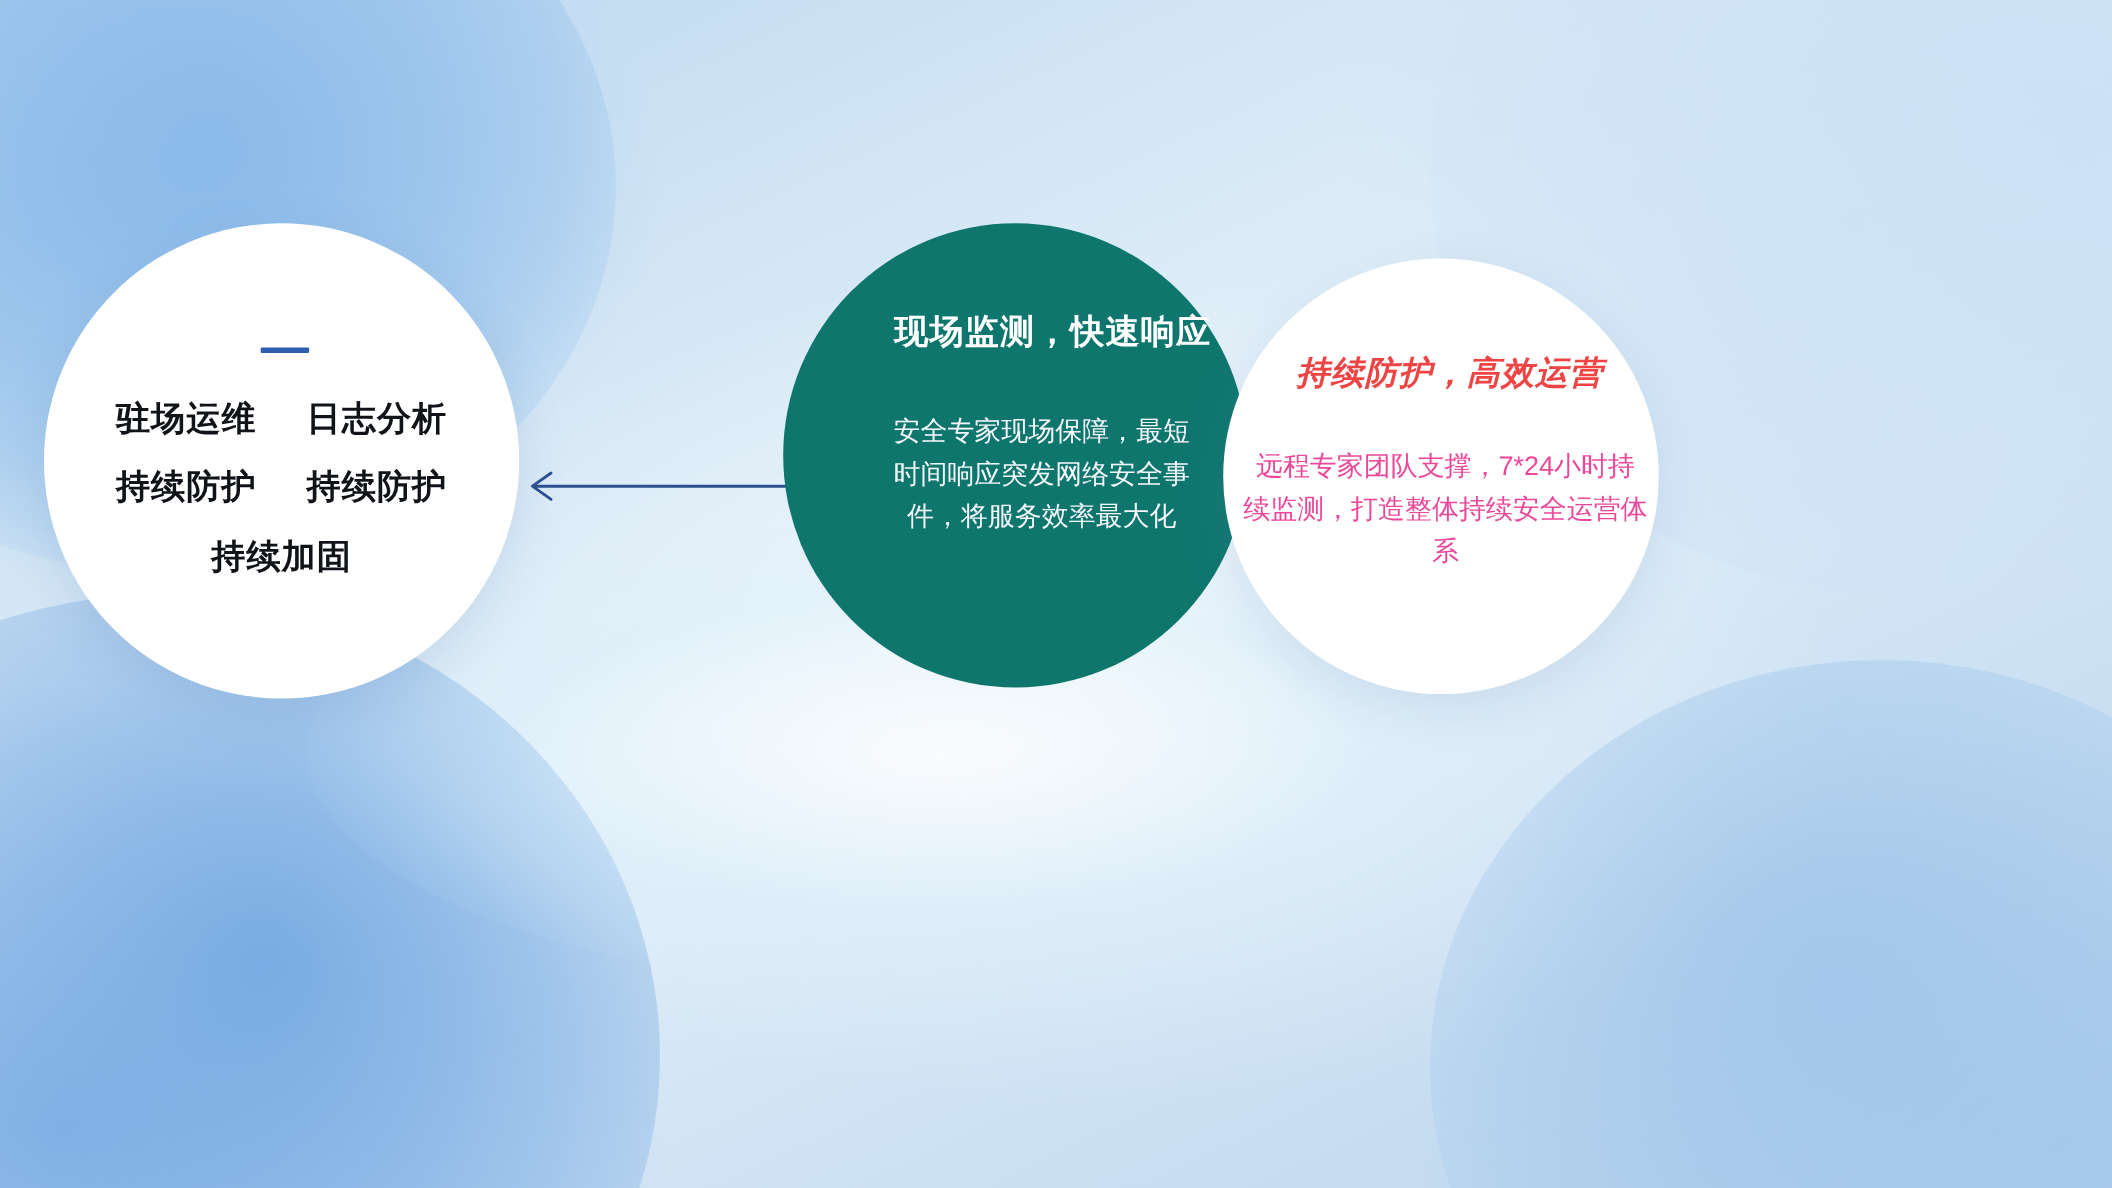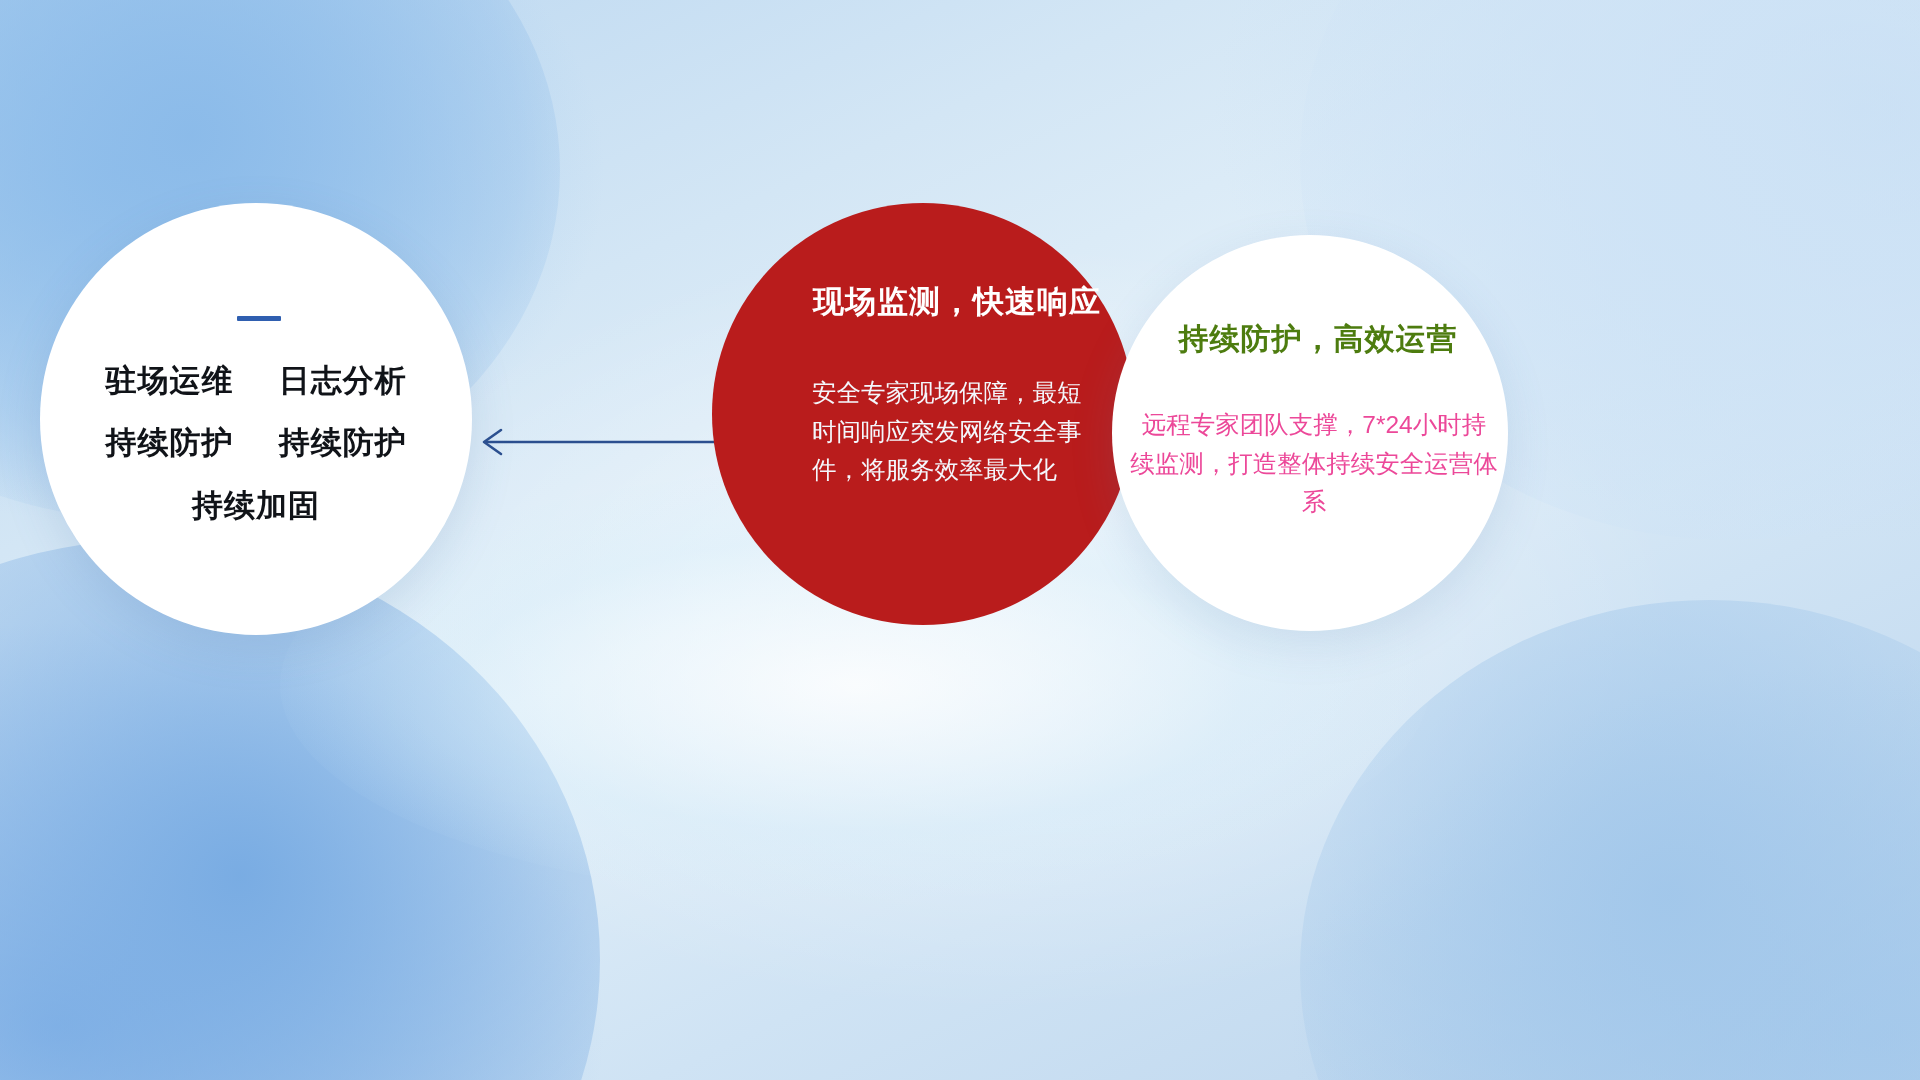--- a/index.html
+++ b/index.html
@@ -54,21 +54,21 @@
   .circle { position:absolute; border-radius:50%; }
 
   #circle-left {
     left:40px; top:203px; width:432px; height:432px;
     background:#ffffff;
     box-shadow:0 14px 44px rgba(90,130,180,0.18);
     z-index:3;
   }
   #circle-mid {
     left:712px; top:203px; width:422px; height:422px;
-    background:#b91c1c;
+    background:#0f766e;
     z-index:4;
     text-decoration:underline;
   }
   #circle-right {
     left:1112px; top:235px; width:396px; height:396px;
     background:#ffffff;
     box-shadow:0 14px 44px rgba(90,130,180,0.16);
     z-index:5;
   }
 
@@ -100,35 +100,35 @@
     padding-top:78px;
   }
   #mid-title {
     color:#ffffff; font-weight:bold; font-size:31px;
     letter-spacing:1px; white-space:nowrap;
     position:relative; left:34px;
   }
   #mid-body {
     margin-top:51px;
     color:#f4f7fc; font-size:24.5px; line-height:1.58;
-    width:270px;
+    text-align:center; width:270px;
     position:relative; left:24px;
   }
 
   
   #right-content {
     position:absolute; left:0; right:0; top:0; bottom:0;
     display:flex; flex-direction:column; align-items:center;
     justify-content:flex-start;
     padding-top:84px;
   }
   #right-title {
-    color:#4d7c0f; font-weight:bold; font-size:30px;
+    color:#ef4444; font-weight:bold; font-size:30px;
     letter-spacing:1px; white-space:nowrap;
-    position:relative; left:8px;
+    position:relative; left:8px;font-style:italic;
   }
   #right-body {
     margin-top:46px;
     color:#ec4899; font-size:24.5px; line-height:1.58;
     text-align:center; width:368px;
     position:relative; left:4px;
   }
 </style>
 </head>
 <body>

